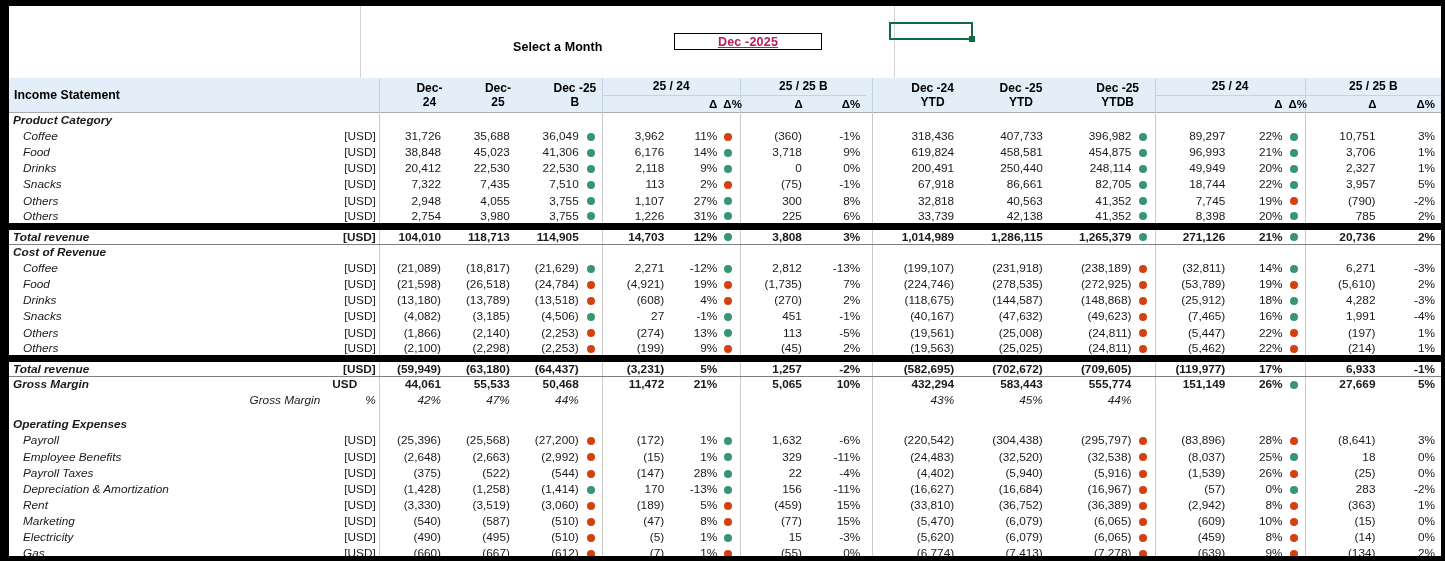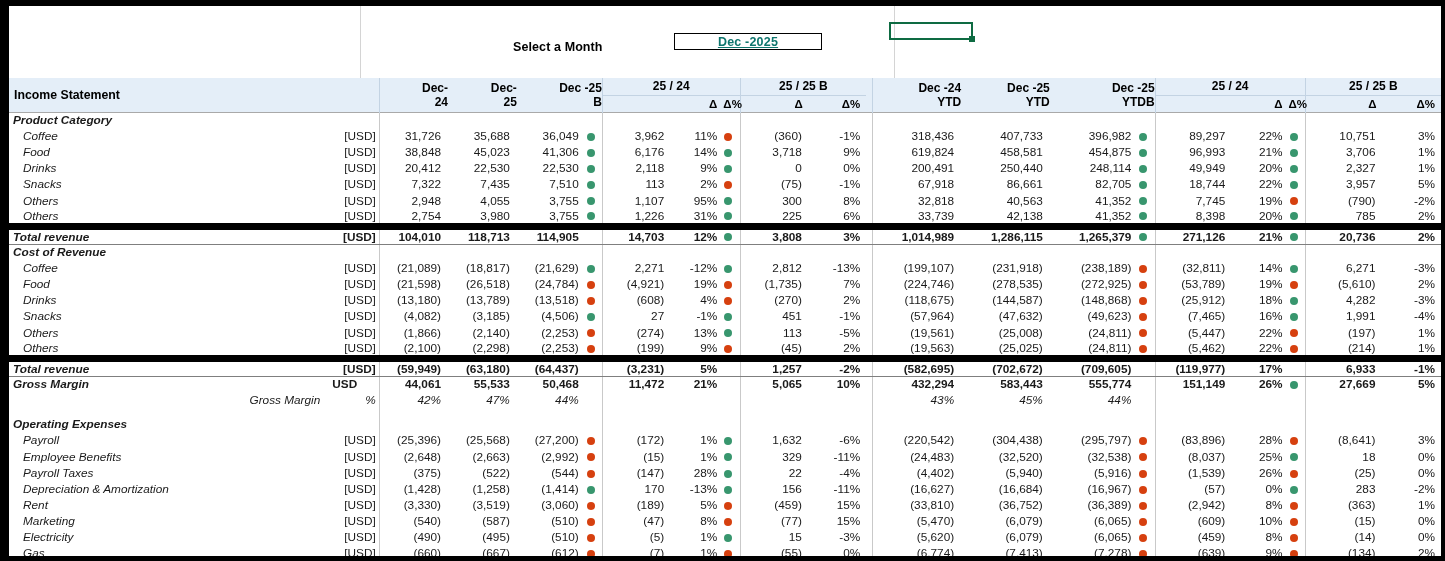--- a/index.html
+++ b/index.html
@@ -33,21 +33,21 @@
     font-size:12.5px; font-weight:bold; color:#000;
     letter-spacing:.1px;
   }
   #month-box {
     position:absolute; left:665px; top:27px;
     width:148px; height:17px;
     border:1.4px solid #000; background:#fff;
     display:flex; align-items:center; justify-content:center;
   }
   #month-box span {
-    font-size:12.5px; font-weight:bold; color:#0f766e;
+    font-size:12.5px; font-weight:bold; color:#be185d;
     text-decoration:underline; letter-spacing:.2px;
   }
   #cell-selection {
     position:absolute; left:880px; top:16px;
     width:84px; height:18px;
     border:2px solid #0e6b42; background:transparent;
   }
   #fill-handle {
     position:absolute; left:960px; top:30px;
     width:6px; height:6px; background:#0e6b42;
@@ -80,21 +80,21 @@
   col.c-m       { width:74px; }
   col.c-n       { width:56px; }
 
   
   .h-title {
     font-size:12.3px; font-weight:bold; color:#000;
     padding-left:5px; height:20px; text-align:left;
   }
   .h-col {
     font-size:12px; font-weight:bold; color:#000;
-    text-align:right; height:20px;padding-left:31px;
+    text-align:center; height:20px;padding-left:31px;
   }
   .h-group {
     font-size:12px; font-weight:bold; color:#000;
     text-align:center; height:17px;
     border-bottom:1px solid #c3d3e3;
   }
   .h-delta {
     font-size:11.5px; font-weight:bold; color:#000;
     text-align:right; padding-right:6px; height:17px;
   }
@@ -319,21 +319,21 @@
             <td class="pct">5%</td>
           </tr>
           <tr class="row ">
             <td class="lbl lbl-ind">Others</td>
             <td class="unit">[USD]</td>
             <td class="num vsep">2,948</td>
             <td class="num">4,055</td>
             <td class="num">3,755</td>
             <td class="dotcell"><span class="dot g"></span></td>
             <td class="num vsep">1,107</td>
-            <td class="pct">95%</td>
+            <td class="pct">27%</td>
             <td class="dotcell"><span class="dot g"></span></td>
             <td class="num vsep">300</td>
             <td class="pct">8%</td>
             <td></td>
             <td class="num vsep">32,818</td>
             <td class="num">40,563</td>
             <td class="num">41,352</td>
             <td class="dotcell"><span class="dot g"></span></td>
             <td class="num vsep">7,745</td>
             <td class="pct">19%</td>
@@ -485,21 +485,21 @@
             <td class="num vsep">(4,082)</td>
             <td class="num">(3,185)</td>
             <td class="num">(4,506)</td>
             <td class="dotcell"><span class="dot g"></span></td>
             <td class="num vsep">27</td>
             <td class="pct">-1%</td>
             <td class="dotcell"><span class="dot g"></span></td>
             <td class="num vsep">451</td>
             <td class="pct">-1%</td>
             <td></td>
-            <td class="num vsep">(57,964)</td>
+            <td class="num vsep">(40,167)</td>
             <td class="num">(47,632)</td>
             <td class="num">(49,623)</td>
             <td class="dotcell"><span class="dot r"></span></td>
             <td class="num vsep">(7,465)</td>
             <td class="pct">16%</td>
             <td class="dotcell"><span class="dot g"></span></td>
             <td class="num vsep">1,991</td>
             <td class="pct">-4%</td>
           </tr>
           <tr class="row ">

